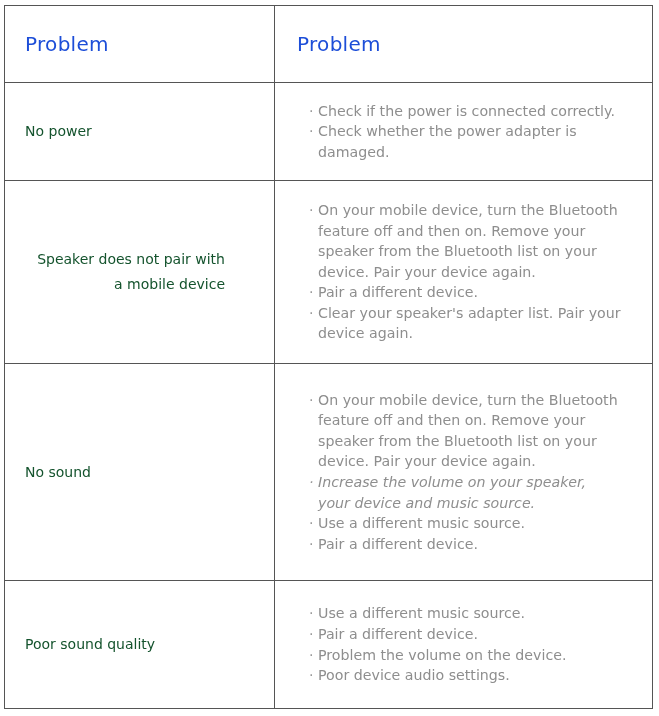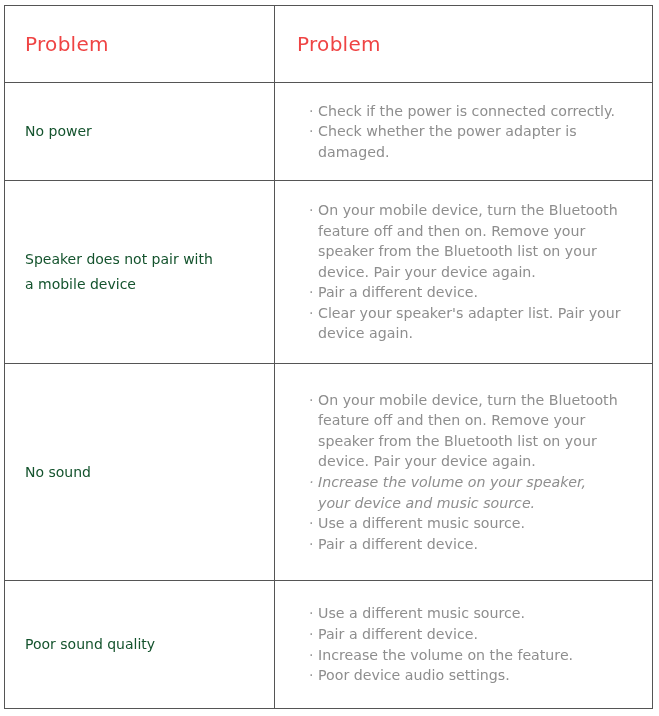--- a/index.html
+++ b/index.html
@@ -7,21 +7,21 @@
          font-family: "DejaVu Sans", sans-serif; color: #8a8a8a; }
   .tbl { position: absolute; left: 4px; top: 5px; width: 649px; height: 704px;
          border: 1.5px solid #555; box-sizing: border-box; }
   .row { position: absolute; left: 0; right: 0; border-bottom: 1.5px solid #555; box-sizing: border-box; }
   .row.last { border-bottom: none; }
   .cell-p { position: absolute; left: 0; top: 0; bottom: 0; width: 270px;
             border-right: 1.5px solid #555; box-sizing: border-box;
             display: flex; align-items: center; padding-left: 20px; }
   .cell-s { position: absolute; left: 270px; right: 0; top: 0; bottom: 0;
             display: flex; align-items: center; padding-left: 22px; box-sizing: border-box; }
-  .hdr { font-size: 20px; color: #ef4444; letter-spacing: 0.3px; }
+  .hdr { font-size: 20px; color: #1d4ed8; letter-spacing: 0.3px; }
   .prob { font-size: 14px; line-height: 25px; color: #14532d; }
   ul { list-style: none; margin: 12px; padding: 0; }
   li { font-size: 14.2px; line-height: 20.6px; color: #8e8e8e; padding-left: 9px; position: relative; }
   li::before { content: "·"; position: absolute; left: 0; top: 0; color: #999; }
 </style>
 </head>
 <body>
 
 <div class="tbl">
   <div class="row" style="top:0;height:77px;">
@@ -40,21 +40,21 @@
     <div class="cell-s">
       <ul style="width:330px;">
         <li>Check if the power is connected correctly.</li>
         <li style="width:285px;">Check whether the power adapter is damaged.</li>
       </ul>
     </div>
   </div>
 
   <div class="row" style="top:175px;height:183px;">
     <div class="cell-p">
-      <span class="prob" style="width:200px;display:block;">Speaker does not pair with a mobile device</span>
+      <span class="prob" style="width:200px;display:block;text-align:right;">Speaker does not pair with a mobile device</span>
     </div>
     <div class="cell-s">
       <ul style="width:330px;">
         <li>On your mobile device, turn the Bluetooth feature off and then on. Remove your speaker from the Bluetooth list on your device. Pair your device again.</li>
         <li>Pair a different device.</li>
         <li>Clear your speaker's adapter list. Pair your device again.</li>
       </ul>
     </div>
   </div>
 
@@ -73,18 +73,18 @@
   </div>
 
   <div class="row last" style="top:575px;height:127px;">
     <div class="cell-p">
       <span class="prob">Poor sound quality</span>
     </div>
     <div class="cell-s">
       <ul style="width:330px;">
         <li>Use a different music source.</li>
         <li>Pair a different device.</li>
-        <li>Increase the volume on the feature.</li>
+        <li>Problem the volume on the device.</li>
         <li>Poor device audio settings.</li>
       </ul>
     </div>
   </div>
 </div>
 
 </body></html>

